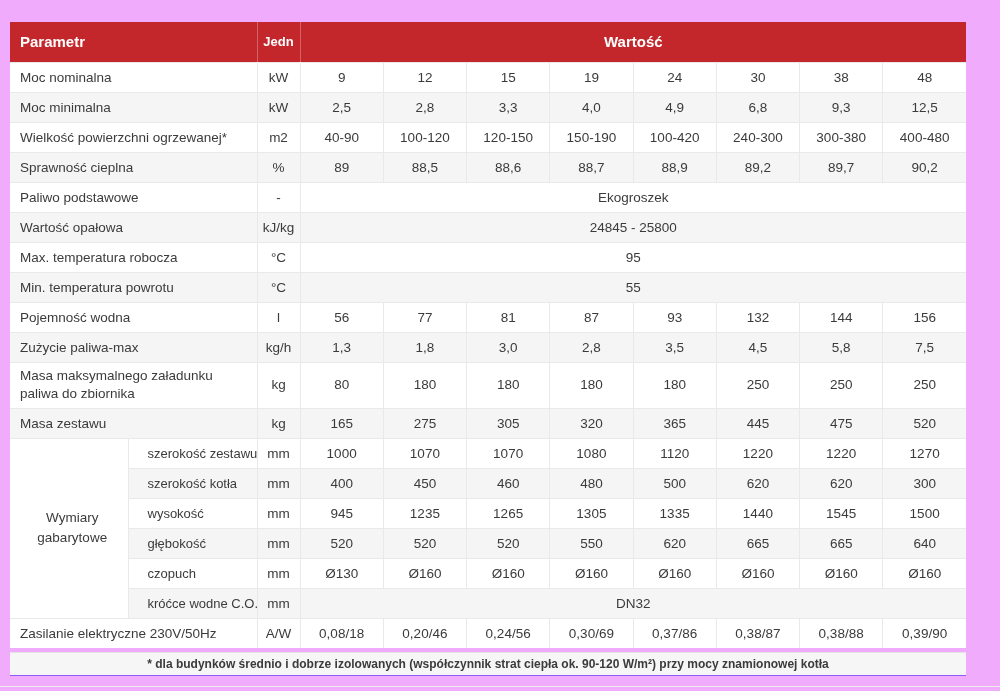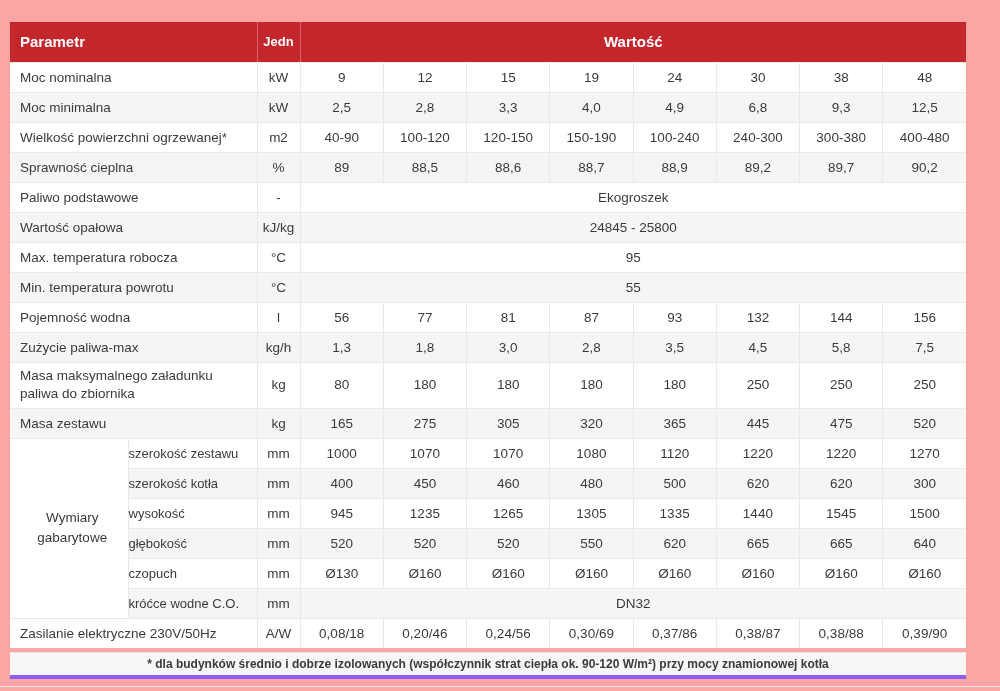--- a/index.html
+++ b/index.html
@@ -5,21 +5,21 @@
   * { box-sizing: border-box; }
   html, body { margin: 0; padding: 0; background: #ffffff; }
   body {
     font-family: "Liberation Sans", "DejaVu Sans", sans-serif;
     -webkit-font-smoothing: antialiased;
   }
   .page {
     position: relative;
     width: 1000px;
     height: 691px;
-    background: #fca5a5;
+    background: #f0abfc;
     overflow: hidden;
   }
   .table-wrap {
     position: absolute;
     left: 10px;
     top: 22px;
     width: 956px;
   }
   table.spec {
     width: 100%;
@@ -59,37 +59,37 @@
     vertical-align: middle;
     padding: 2px 3px;
     background: #ffffff;
   }
   tbody td.alt { background: #f5f5f5; }
   td.param-cell {
     text-align: left;
     padding-left: 10px;
   }
   td.param-cell.sub {
-    padding-left: 0;
+    padding-left: 19px;
     font-size: 13px;
     white-space: nowrap;
   }
   tr.tall td { height: 46px; line-height: 1.3; }
   td.group-cell {
     background: #ffffff !important;
     text-align: center;
     padding-left: 10px;
     vertical-align: middle;
     line-height: 1.45;
   }
   .footnote {
     margin-top: 4px;
     background: #f6f6f6;
     border-top: 1px solid #e4e4e4;
-    border-bottom: 4px solid #8b5cf6;
+    border-bottom: 1px solid #8b5cf6;
     text-align: center;
     font-size: 12px;
     font-weight: 600;
     color: #3b3b3b;
     padding: 4px 2px;
   }
   .bottom-line {
     position: absolute;
     left: 0;
     top: 686px;
@@ -142,21 +142,21 @@
             <td class="value-cell alt">9,3</td>
             <td class="value-cell alt">12,5</td>
           </tr>
           <tr>
             <td class="param-cell" colspan="2">Wielkość powierzchni ogrzewanej*</td>
             <td class="unit-cell">m2</td>
             <td class="value-cell">40-90</td>
             <td class="value-cell">100-120</td>
             <td class="value-cell">120-150</td>
             <td class="value-cell">150-190</td>
-            <td class="value-cell">100-240</td>
+            <td class="value-cell">100-420</td>
             <td class="value-cell">240-300</td>
             <td class="value-cell">300-380</td>
             <td class="value-cell">400-480</td>
           </tr>
           <tr>
             <td class="param-cell alt" colspan="2">Sprawność cieplna</td>
             <td class="unit-cell alt">%</td>
             <td class="value-cell alt">89</td>
             <td class="value-cell alt">88,5</td>
             <td class="value-cell alt">88,6</td>

